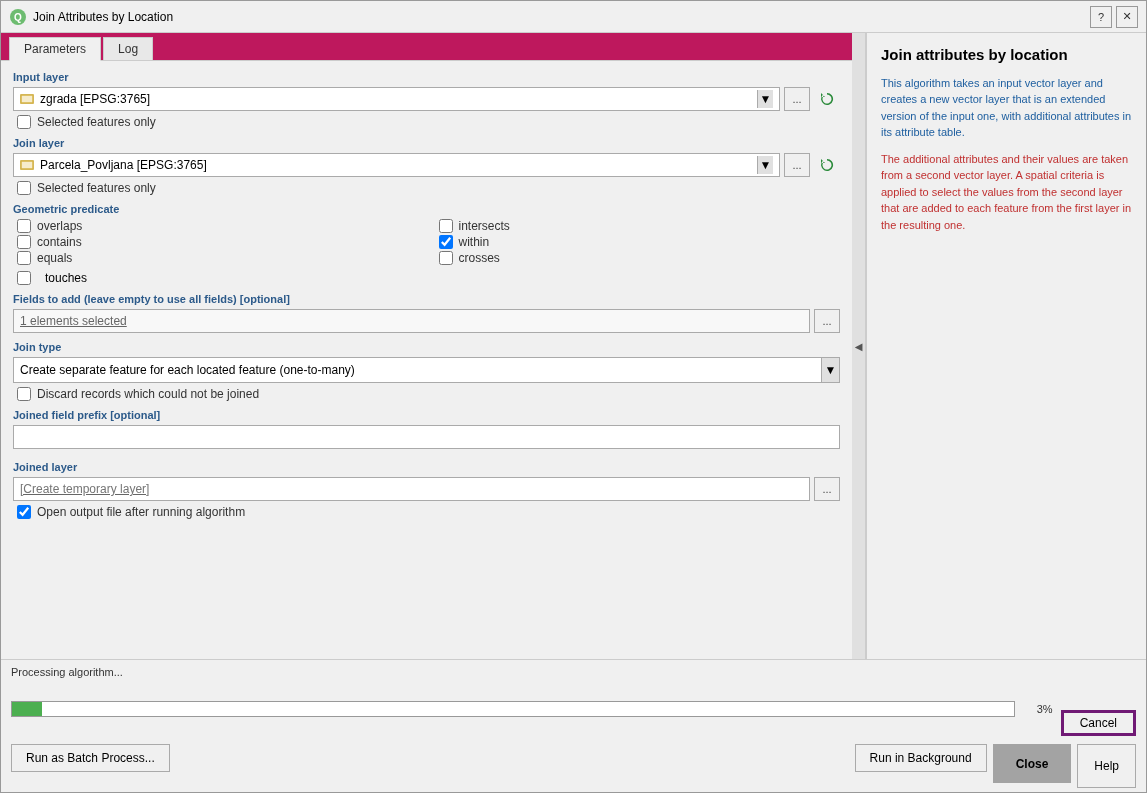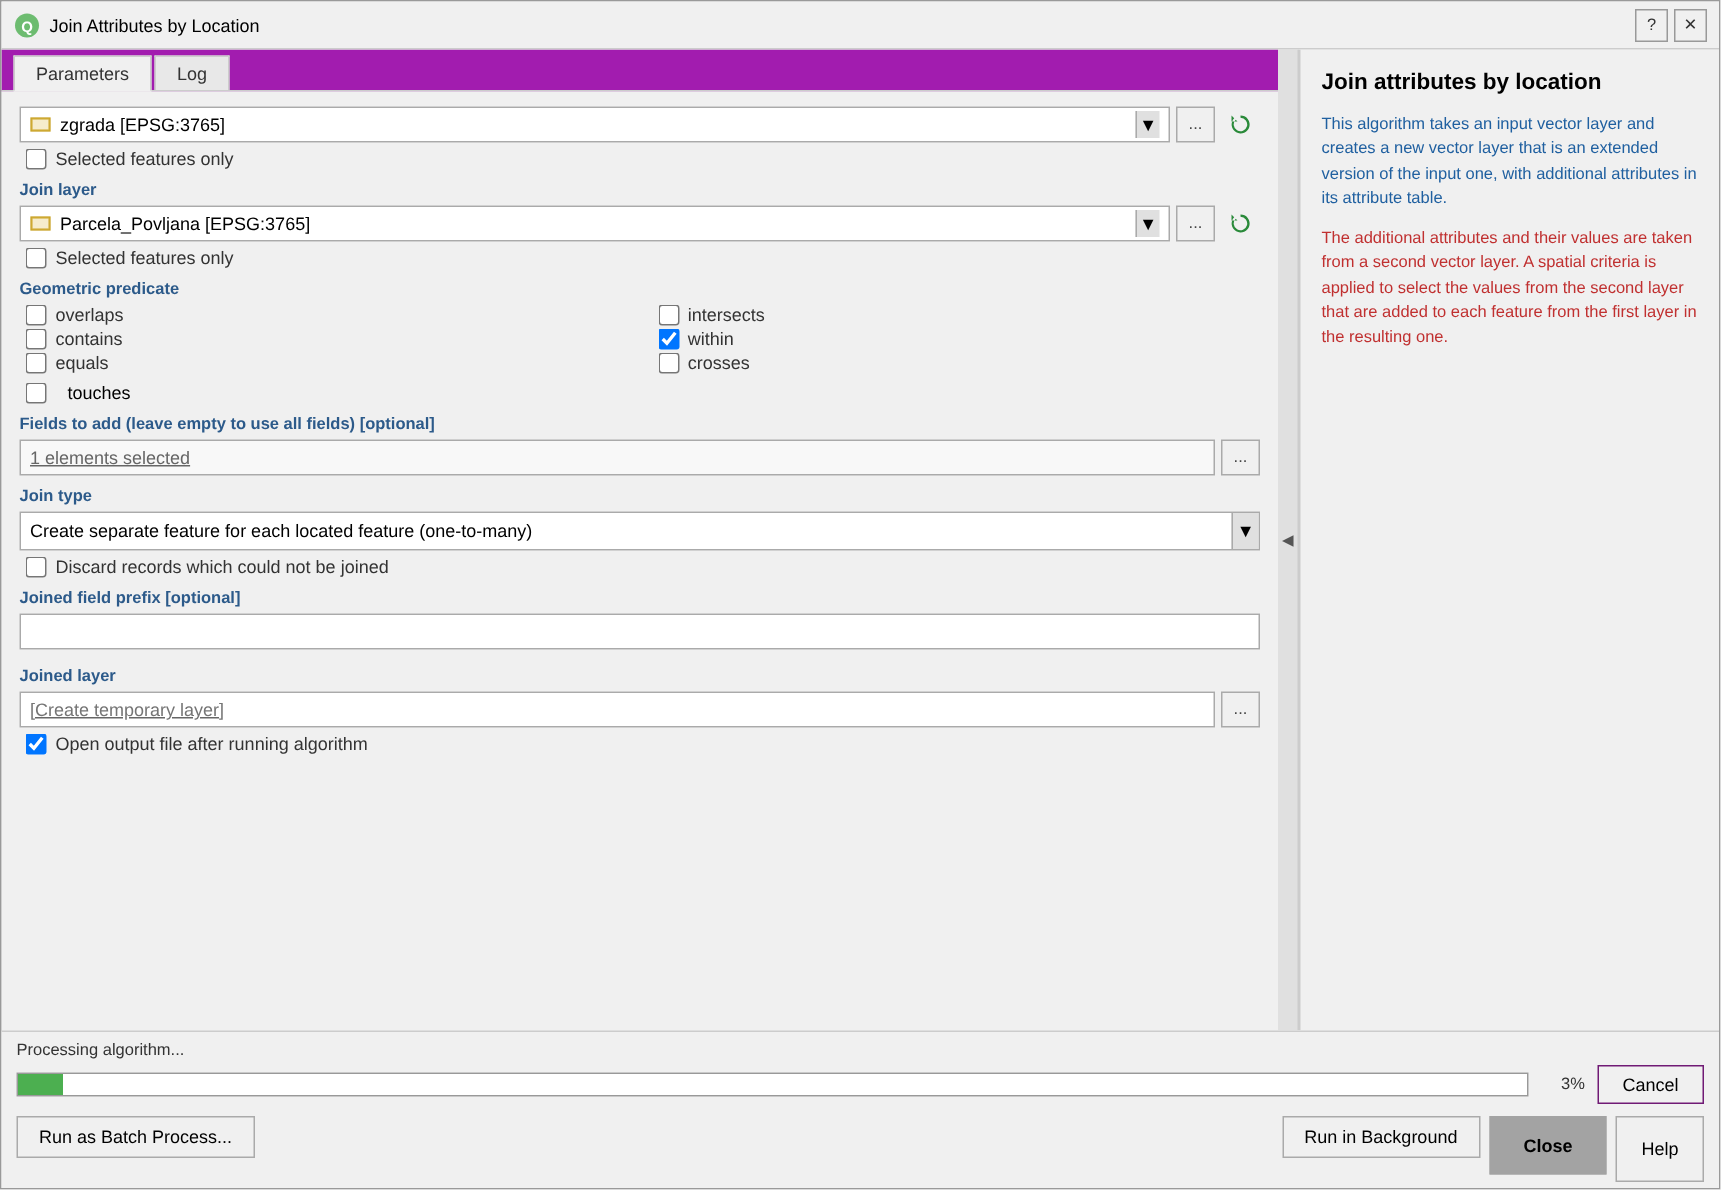--- a/index.html
+++ b/index.html
@@ -71,21 +71,21 @@
 
     .left-panel {
       flex: 1;
       display: flex;
       flex-direction: column;
       overflow: hidden;
     }
 
     .tabs {
       display: flex;
-      background: #a21caf;
+      background: #be185d;
       border-bottom: 1px solid #ccc;
       padding: 4px 8px 0;
       flex-shrink: 0;
     }
 
     .tab {
       padding: 4px 14px;
       border: 1px solid #ccc;
       border-bottom: none;
       background: #e8e8e8;
@@ -396,25 +396,26 @@
       font-size: 11px;
       color: #333;
       width: 30px;
       text-align: right;
       flex-shrink: 0;
     }
 
     .btn-cancel {
       height: 26px;
       padding: 0 16px;
-      border: 1px solid #701a75;
-      background: #f0f0f0;
-      cursor: pointer;
-      font-size: 12px;
-      flex-shrink: 0;
+      border: 3px solid #701a75;
+      background: #f0f0f0;
+      cursor: pointer;
+      font-size: 12px;
+      flex-shrink: 0;
+      margin-top: 28px;
     }
 
     .action-row {
       display: flex;
       justify-content: space-between;
       align-items: flex-start;
     }
 
     .btn-batch {
       height: 28px;
@@ -492,20 +493,21 @@
           <span>Parameters</span>
         </div>
         <div class="tab">
           <span>Log</span>
         </div>
       </div>
 
       <div class="params-panel">
 
         
+        <div class="section-label">Input layer</div>
         <div class="row-input">
           <div class="combo-box">
             <div class="combo-text">
               <span class="layer-polygon-icon">
                 <svg width="14" height="14" viewBox="0 0 14 14">
                   <rect x="1" y="3" width="12" height="8" fill="none" stroke="#c8a020" stroke-width="1.5"></rect>
                   <rect x="1" y="3" width="12" height="8" fill="#e8d080" opacity="0.4"></rect>
                 </svg>
               </span>
               <span>zgrada [EPSG:3765]</span>

